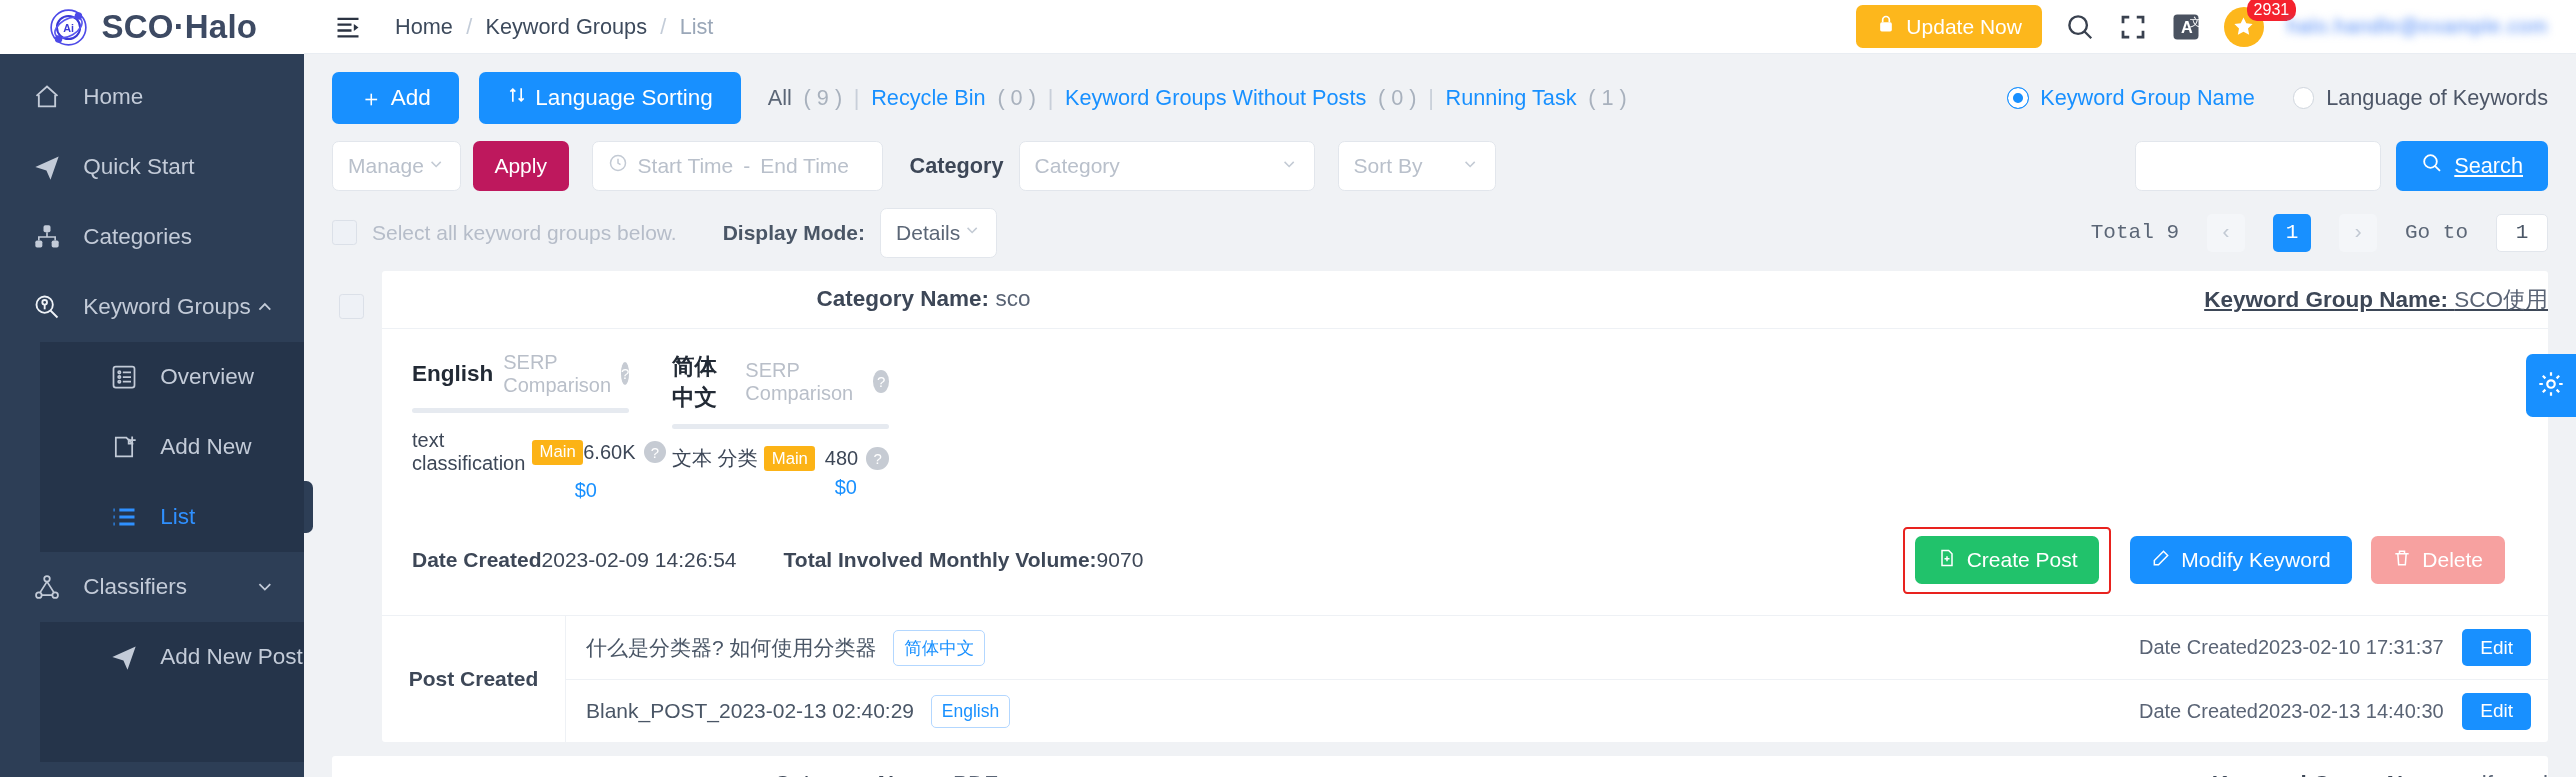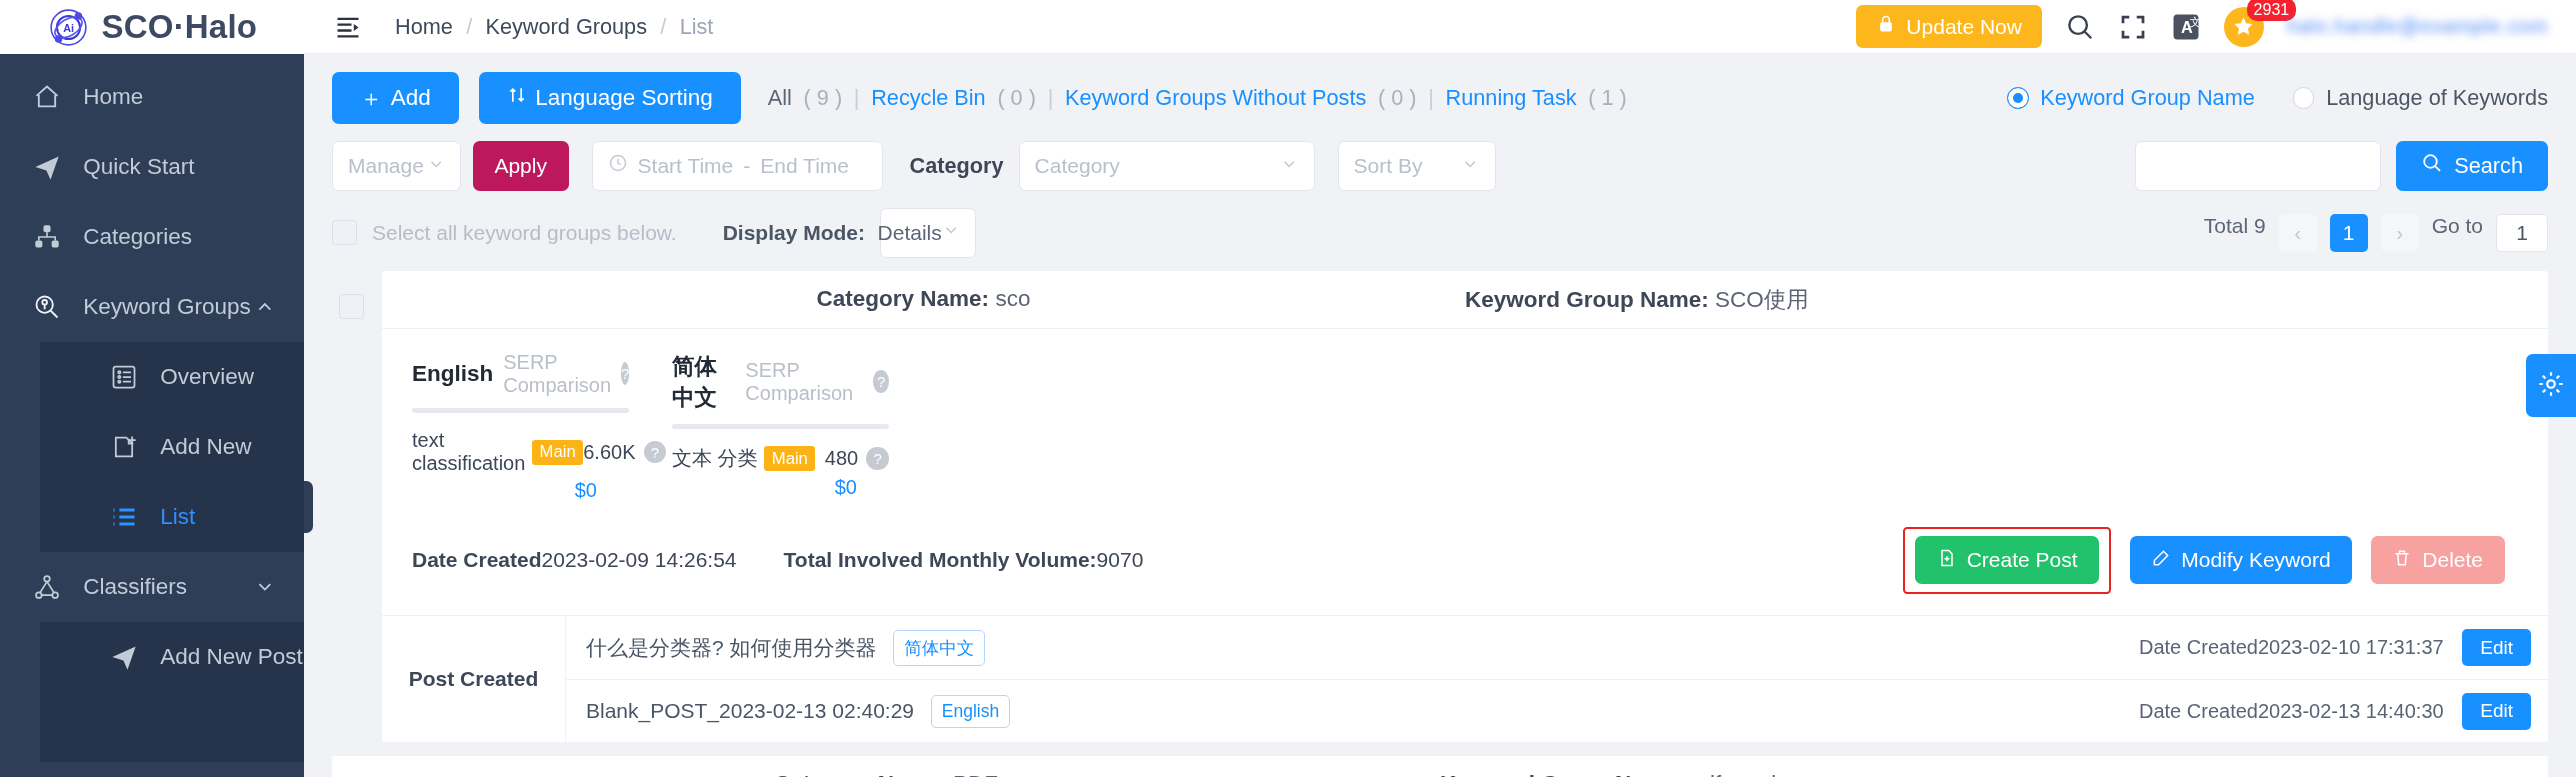--- a/index.html
+++ b/index.html
@@ -122,32 +122,32 @@
   .ctl.cat { width: 296px; justify-content: space-between; }
   .ctl.sort { width: 158px; justify-content: space-between; margin-left: 23px; }
   .search-wrap { margin-left: auto; display: flex; align-items: center; gap: 15px; }
   .search-input {
     width: 246px; height: 50px; border: 0.8px solid #e2e6ec; border-radius: 6.7px;
     background: #fff; font-size: 21px; padding: 0 13.3px; font-family: inherit; outline: none;
   }
   .search-btn {
     background: #1890ff; color: #fff; border: none; border-radius: 6.7px;
     height: 50px; padding: 0 25px; font-size: 21.7px; font-family: inherit;
-    display: flex; align-items: center; gap: 11.7px; cursor: pointer;
+    display: flex; align-items: center; gap: 11.7px; cursor: pointer; text-decoration: underline;
   }
 
   .row3 { display: flex; align-items: center; padding: 16.7px 28px 0 28px; }
   .chk {
     width: 25px; height: 25px; border: 0.8px solid #dbe0e8; background: #eef1f6;
     border-radius: 3.3px; margin-right: 15px; cursor: pointer;
   }
   .row3 .lbl-gray { font-size: 21px; color: #b6bdc9; }
   .dm-label { font-size: 21px; color: #4a5666; font-weight: 600; margin-left: 46px; margin-right: 15px; }
-  .ctl.dm { width: 96px; justify-content: flex-end; color: #5b6676; }
-  .pager { margin-left: auto; display: flex; gap: 13px; font-size: 21px; color: #5b6676; }
+  .ctl.dm { width: 117px; justify-content: space-between; color: #5b6676; }
+  .pager { margin-left: auto; display: flex; align-items: center; gap: 28px; font-size: 21px; color: #5b6676; font-family: Liberation Mono, monospace; }
   .pg-btn {
     width: 38px; height: 38px; border-radius: 5px; background: #f4f6f9;
     display: flex; align-items: center; justify-content: center; color: #c2c9d3; cursor: pointer;
   }
   .pg-num {
     width: 38px; height: 38px; border-radius: 5px; background: #1890ff; color: #fff;
     display: flex; align-items: center; justify-content: center; cursor: pointer;
   }
   .goto-input {
     width: 52px; height: 38px; border: 0.8px solid #e2e6ec; border-radius: 5px;
@@ -160,21 +160,21 @@
   .card-chk {
     width: 25px; height: 25px; border: 0.8px solid #dbe0e8; background: #eef1f6;
     border-radius: 3.3px; margin: 23px 18.3px 0 6.7px; flex: 0 0 25px; cursor: pointer;
   }
   .card { flex: 1; background: #fff; border-radius: 3.3px; min-width: 0; }
   .card-head {
     display: flex; height: 58px; align-items: center;
     border-bottom: 0.8px solid #eef1f5; font-size: 22.5px; color: #3d4757;
   }
   .card-head .h-cat { width: 50%; text-align: center; }
-  .card-head .h-kg  { width: 50%; text-align: left; }
+  .card-head .h-kg  { width: 50%; text-align: right; text-decoration: underline; }
   .card-head b { font-weight: 700; }
   .card-head span.v { color: #5a6475; }
 
   .langs { display: flex; padding: 21.7px 0 0 30px; }
   .lang-col { width: 217px; margin-right: 43px; }
   .lang-title { display: flex; align-items: center; gap: 10px; margin-bottom: 11.7px; }
   .lang-title .nm { font-size: 22.5px; font-weight: 700; color: #222a35; }
   .lang-title .serp { font-size: 20px; color: #b9bfc9; }
   .qm {
     width: 22.5px; height: 22.5px; border-radius: 50%; background: #c6cbd3; color: #fff;

